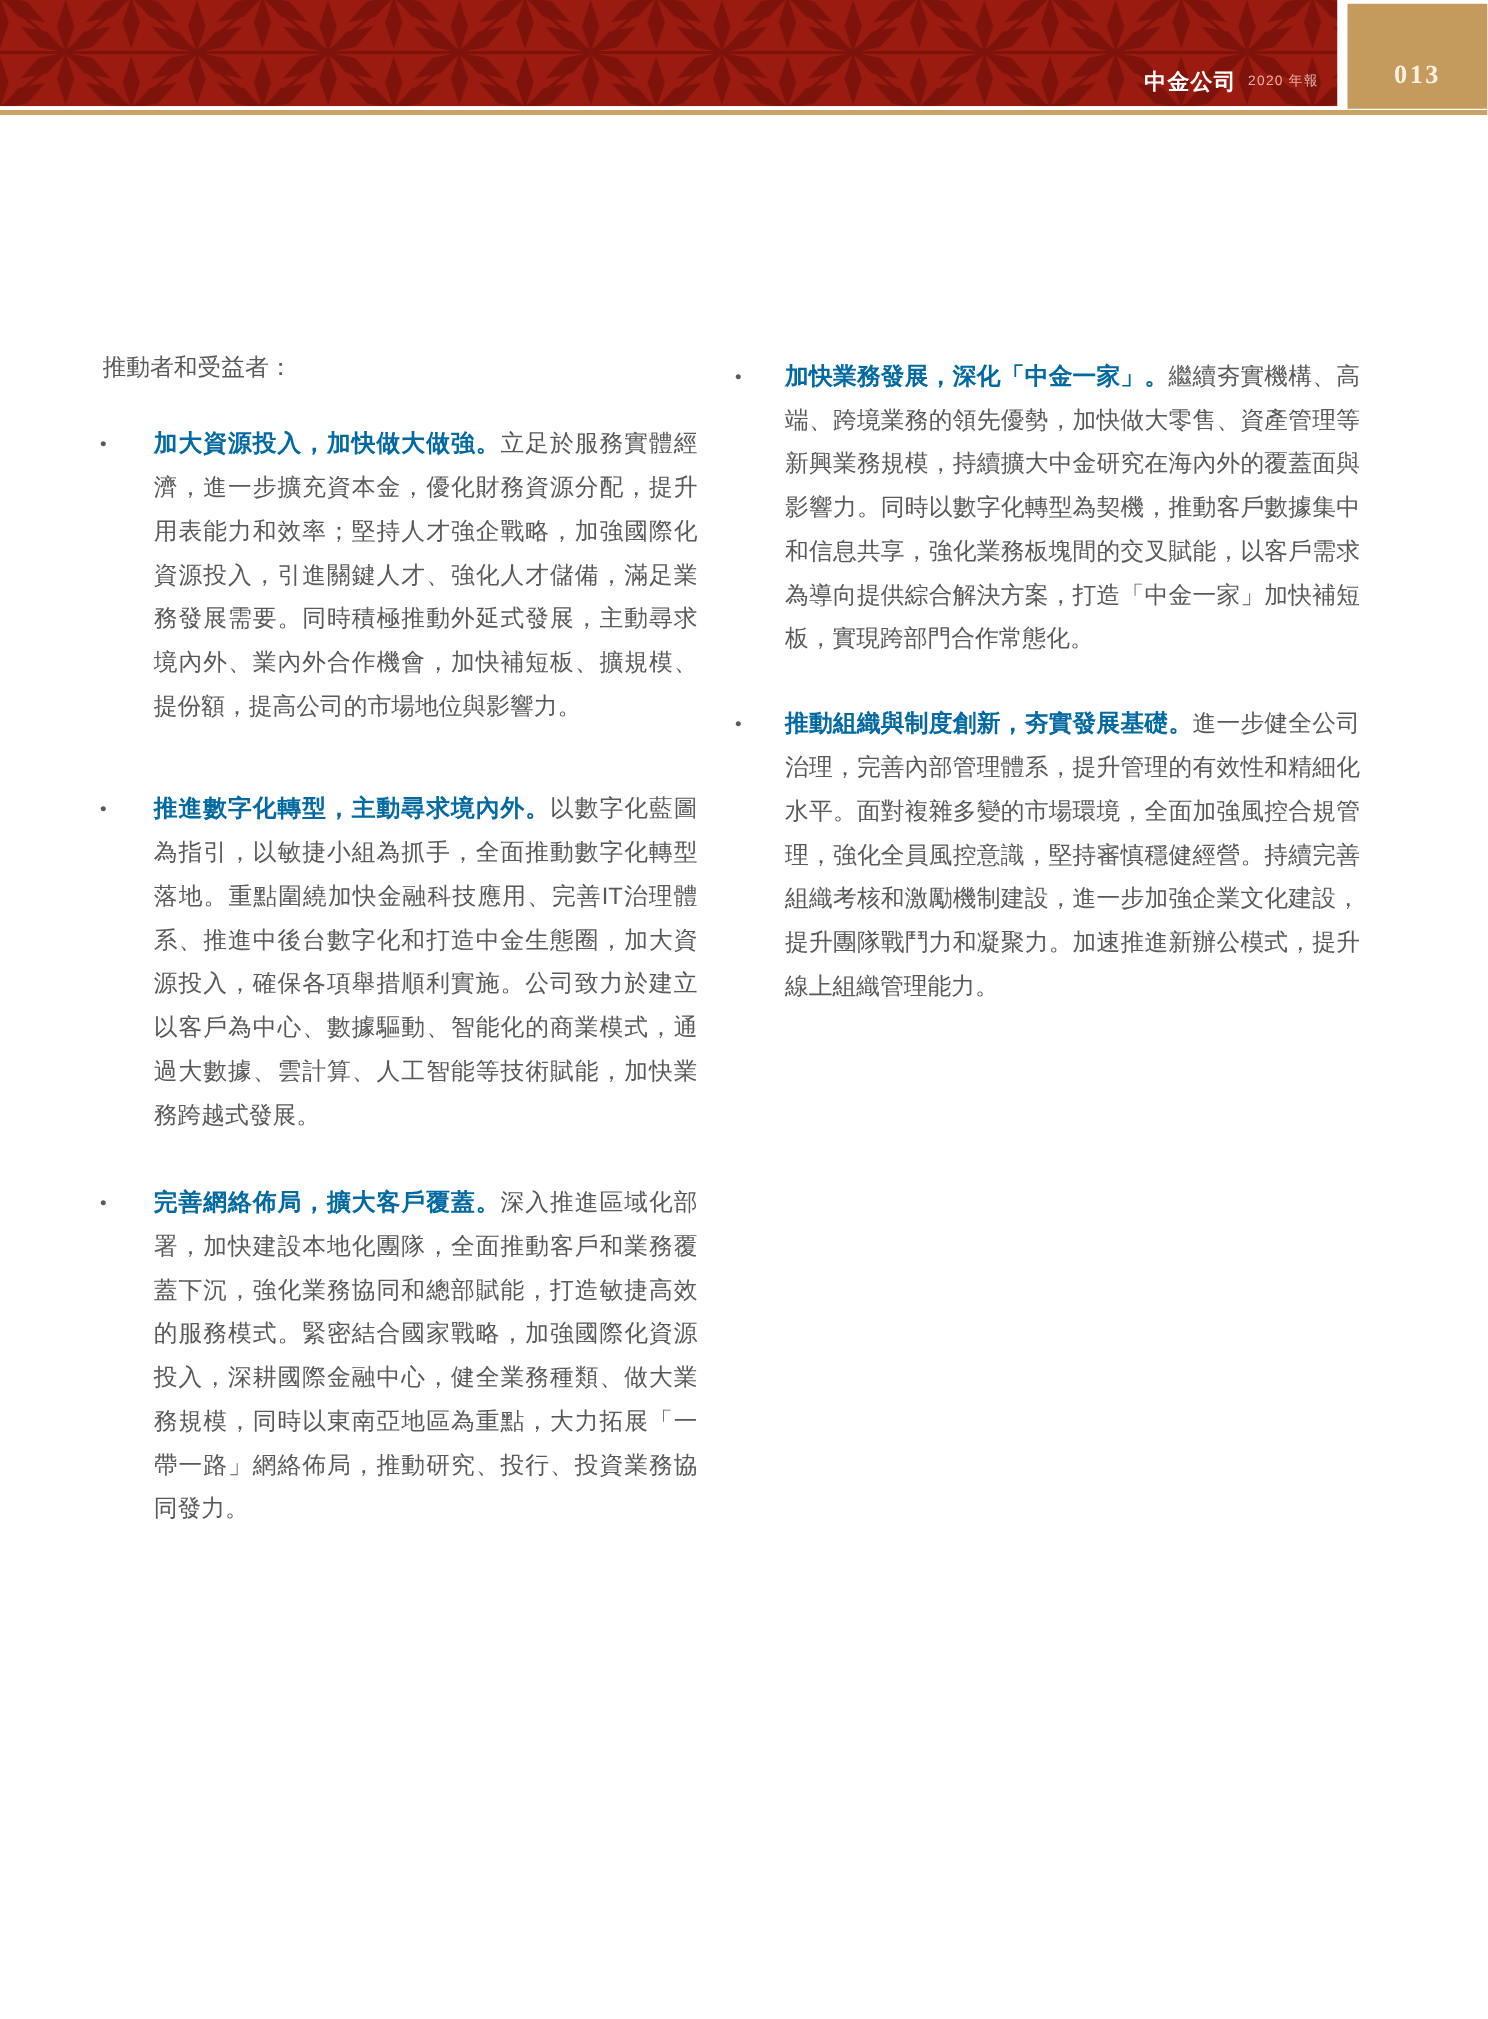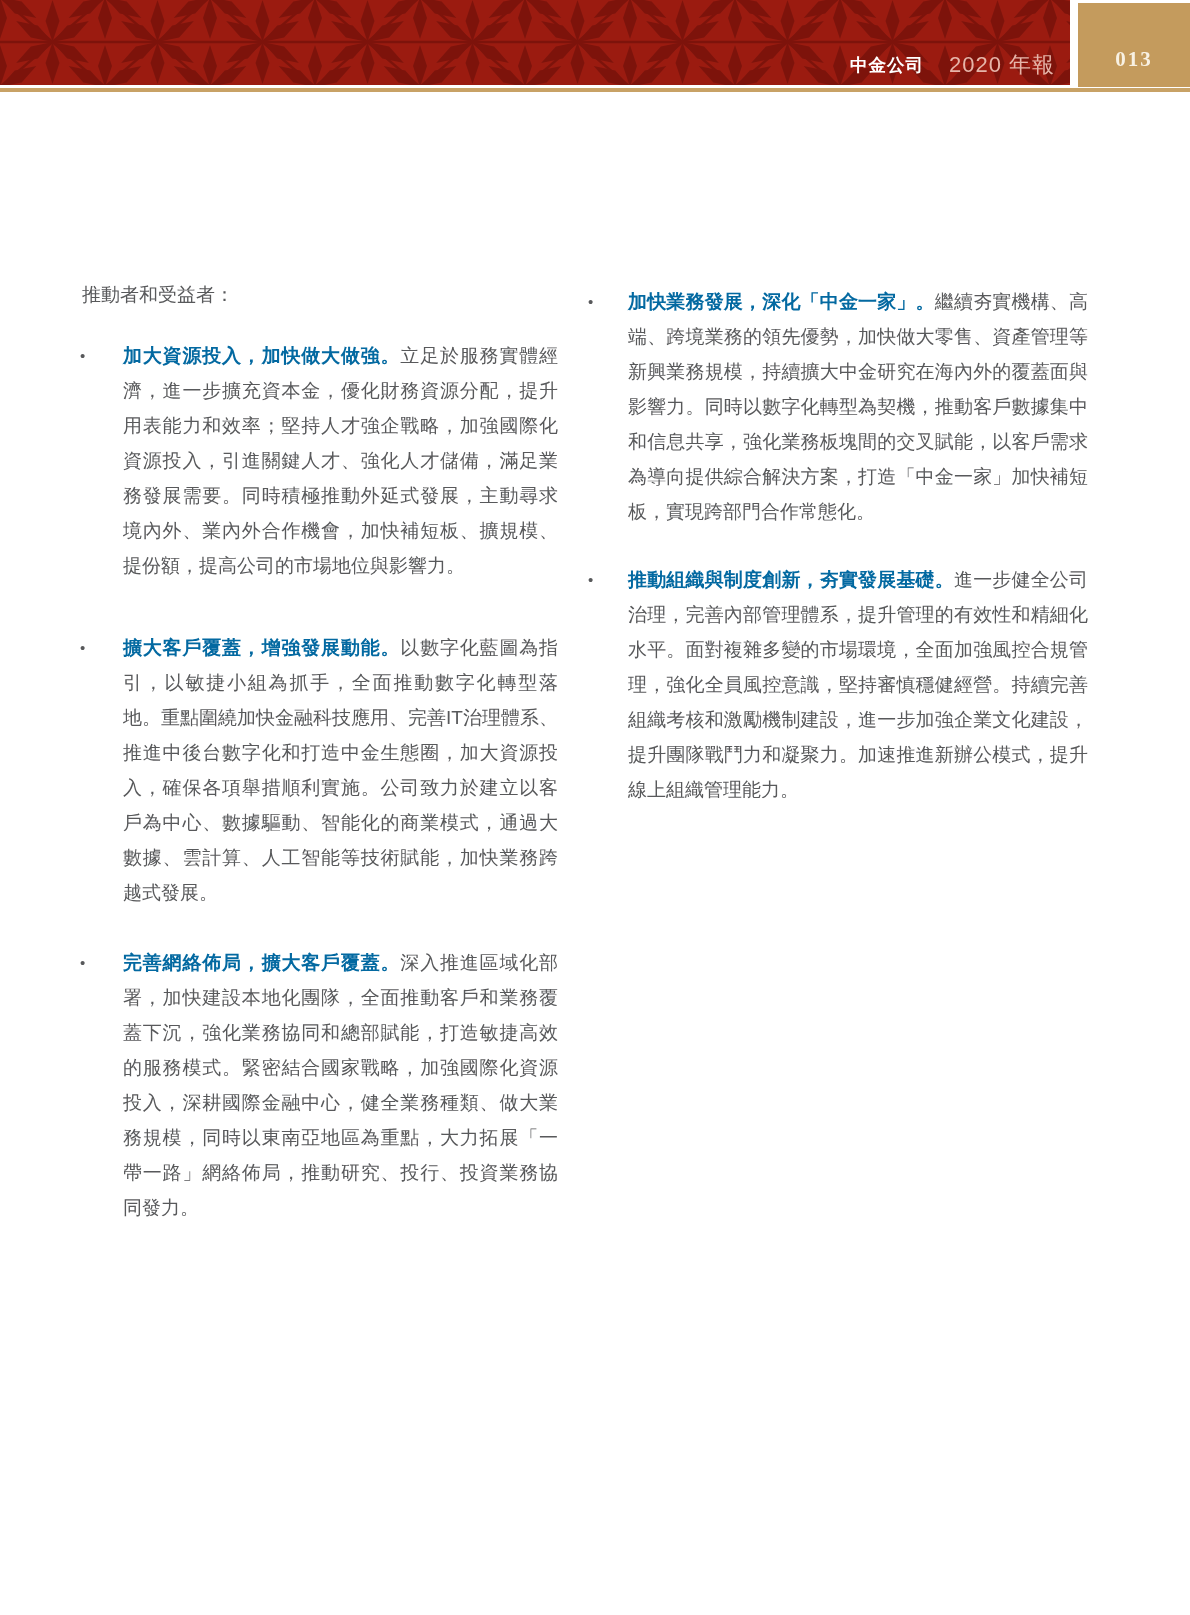--- a/index.html
+++ b/index.html
@@ -24,32 +24,32 @@
   .band-svg { position: absolute; left: 0; top: 0; display: block; }
   .band-caption {
     position: absolute;
     right: 15px;
     top: 0;
     height: 107px;
     padding-top: 22px;
     box-sizing: border-box;
     display: flex;
     align-items: center;
-    gap: 25px;
+    gap: 9px;
     white-space: nowrap;
   }
   .band-brand {
     color: #ffffff;
     font-weight: bold;
     font-size: 17.5px;
     letter-spacing: 1px;
   }
   .band-edition {
     color: #e6b5a9;
-    font-size: 22px;
+    font-size: 11px;
     letter-spacing: 1px;
   }
   .gold-rule {
     position: absolute;
     left: 0; top: 88px;
     width: 1190px; height: 4px;
     background: #c8a266;
   }
   .folio {
     position: absolute;
@@ -165,21 +165,21 @@
   <div class="col col-left">
     <p class="intro">推動者和受益者：</p>
 
     <p class="bullet" style="margin-top:26px">
       <span class="bullet-marker">•</span>
       <span class="bullet-heading">加大資源投入，加快做大做強。</span><span>立足於服務實體經濟，進一步擴充資本金，優化財務資源分配，提升用表能力和效率；堅持人才強企戰略，加強國際化資源投入，引進關鍵人才、強化人才儲備，滿足業務發展需要。同時積極推動外延式發展，主動尋求境內外、業內外合作機會，加快補短板、擴規模、提份額，提高公司的市場地位與影響力。</span>
     </p>
 
     <p class="bullet" style="margin-top:47px">
       <span class="bullet-marker">•</span>
-      <span class="bullet-heading">擴大客戶覆蓋，增強發展動能。</span><span>以數字化藍圖為指引，以敏捷小組為抓手，全面推動數字化轉型落地。重點圍繞加快金融科技應用、完善IT治理體系、推進中後台數字化和打造中金生態圈，加大資源投入，確保各項舉措順利實施。公司致力於建立以客戶為中心、數據驅動、智能化的商業模式，通過大數據、雲計算、人工智能等技術賦能，加快業務跨越式發展。</span>
+      <span class="bullet-heading">推進數字化轉型，主動尋求境內外。</span><span>以數字化藍圖為指引，以敏捷小組為抓手，全面推動數字化轉型落地。重點圍繞加快金融科技應用、完善IT治理體系、推進中後台數字化和打造中金生態圈，加大資源投入，確保各項舉措順利實施。公司致力於建立以客戶為中心、數據驅動、智能化的商業模式，通過大數據、雲計算、人工智能等技術賦能，加快業務跨越式發展。</span>
     </p>
 
     <p class="bullet" style="margin-top:35px">
       <span class="bullet-marker">•</span>
       <span class="bullet-heading">完善網絡佈局，擴大客戶覆蓋。</span><span>深入推進區域化部署，加快建設本地化團隊，全面推動客戶和業務覆蓋下沉，強化業務協同和總部賦能，打造敏捷高效的服務模式。緊密結合國家戰略，加強國際化資源投入，深耕國際金融中心，健全業務種類、做大業務規模，同時以東南亞地區為重點，大力拓展「一帶一路」網絡佈局，推動研究、投行、投資業務協同發力。</span>
     </p>
   </div>
 
   <div class="col col-right">
     <p class="bullet" style="margin-top:7px">

